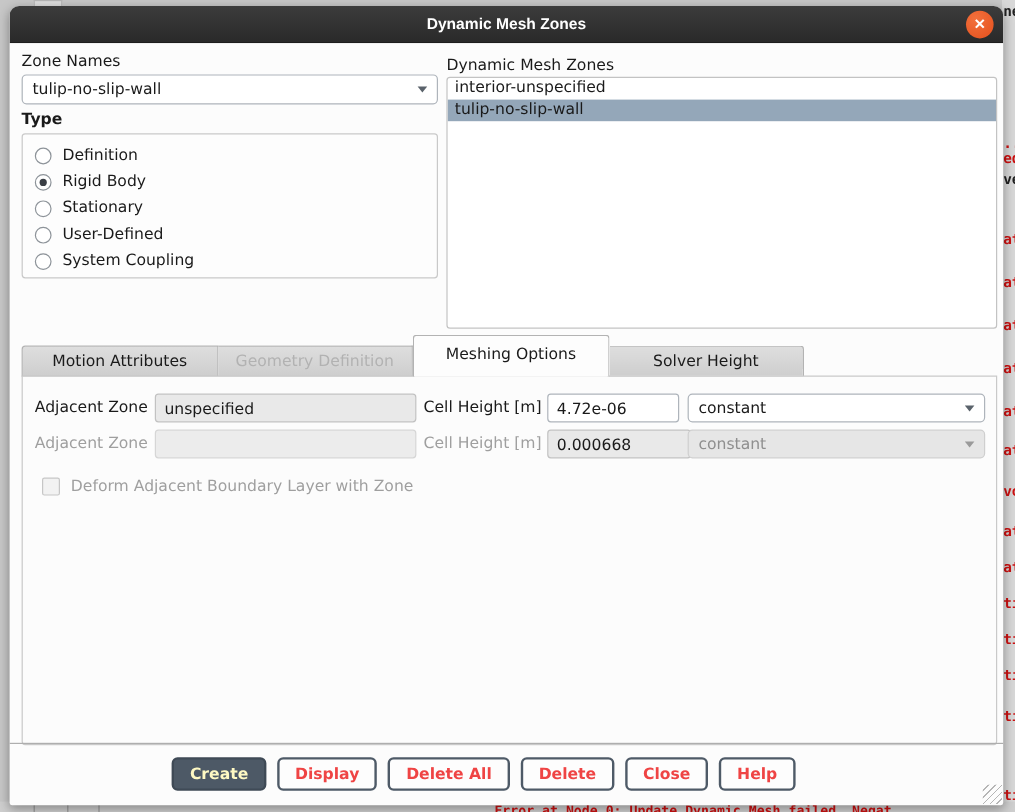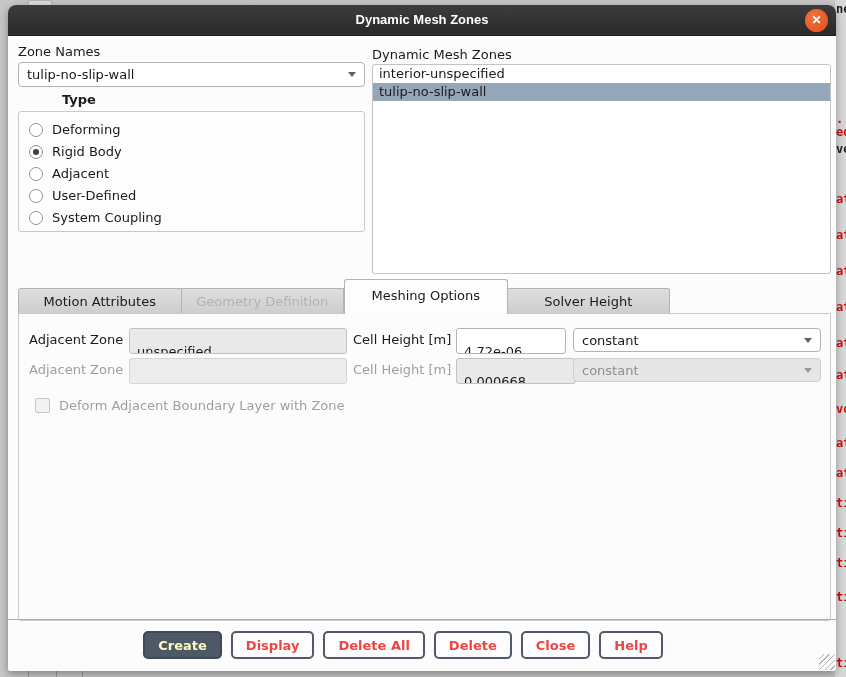--- a/index.html
+++ b/index.html
@@ -63,21 +63,21 @@
   .tab:last-child { border-radius:0 3px 0 0; }
   .tab.disabled { color:#b2b2b2; cursor:default; }
   .tab.active { background:#fdfdfd; height:35px; line-height:32px; border-bottom:none;
                 border-radius:3px 3px 0 0; border-left-width:1px; position:relative; z-index:2; }
 
   .content { position:absolute; left:10px; top:308px; width:813px; height:308px;
              border:1px solid #c9c9c9; border-radius:0 0 3px 3px; background:#fcfcfc; }
   .mrow { position:absolute; left:0; width:100%; height:25px; }
   .mrow .lbl { position:absolute; top:4px; }
   .field { position:absolute; height:24px; border-radius:3px; border:1px solid #c2c2c2;
-           background:#e9e9e9; padding:12px 7px; line-height:22px; overflow:hidden; white-space:nowrap; }
+           background:#e9e9e9; padding:2px 7px; line-height:22px; overflow:hidden; white-space:nowrap; }
   .field.editable { background:#fff; border-color:#aeb4bb; }
   .field.empty { background:#ececec; border-color:#d6d6d6; }
   .dim { color:#9f9f9f; }
   .checkline { position:absolute; left:16px; top:84px; display:flex; align-items:center; gap:9px; }
   .checkbox { width:15px; height:15px; border:1px solid #c6c6c6; border-radius:2px; background:#f2f2f2; }
 
   .separator { position:absolute; left:0; top:614px; width:828px; height:1px; background:#aeaeae; }
 
   .btnrow { position:absolute; left:0; top:626px; width:790px; display:flex; justify-content:center; gap:9px; }
   .btn { height:28px; padding:0 13px; background:#fdfdfd; border:2px solid #4e5a67; border-radius:5px;
@@ -107,52 +107,55 @@
     <span class="frag red" style="top:368px">at</span>
     <span class="frag red" style="top:402px">vo</span>
     <span class="frag red" style="top:436px">at</span>
     <span class="frag red" style="top:466px">at</span>
     <span class="frag red" style="top:496px">ti</span>
     <span class="frag red" style="top:526px">ti</span>
     <span class="frag red" style="top:556px">ti</span>
     <span class="frag red" style="top:590px">ti</span>
     <span class="frag red" style="top:656px">ti</span>
   </div>
+  <div class="bg-bottom">
+    <span class="err">Error at Node 0: Update Dynamic Mesh failed. Negat</span>
+  </div>
   <div class="bg-div" style="left:28px"></div>
   <div class="bg-div" style="left:56px"></div>
   <div class="bg-div" style="left:82px"></div>
 
   <div class="dialog">
 
     <div class="titlebar">
       <div class="title">Dynamic Mesh Zones</div>
       <button class="close-btn">
         <span>✕</span>
       </button>
     </div>
 
     <label class="fieldlabel" style="position:absolute; left:10px; top:39px;">Zone Names</label>
     <div class="combo" style="left:10px; top:57px; width:347px; height:25px;">
       <span class="val">tulip-no-slip-wall</span>
       <span class="caret"></span>
     </div>
 
-    <div class="fieldlabel bold" style="position:absolute; left:10px; top:87px;margin-left:44px;">Type</div>
+    <div class="fieldlabel bold" style="position:absolute; left:10px; top:87px;">Type</div>
     <div class="groupbox" style="left:10px; top:106px; width:347px; height:121px;">
       <div class="radio-row" style="top:10px">
         <span class="radio"></span>
-        <span>Deforming</span>
+        <span>Definition</span>
       </div>
       <div class="radio-row" style="top:32px">
         <span class="radio sel"></span>
         <span>Rigid Body</span>
       </div>
       <div class="radio-row" style="top:54px">
         <span class="radio"></span>
-        <span>Adjacent</span>
+        <span>Stationary</span>
       </div>
       <div class="radio-row" style="top:76px">
         <span class="radio"></span>
         <span>User-Defined</span>
       </div>
       <div class="radio-row" style="top:98px">
         <span class="radio"></span>
         <span>System Coupling</span>
       </div>
     </div>

